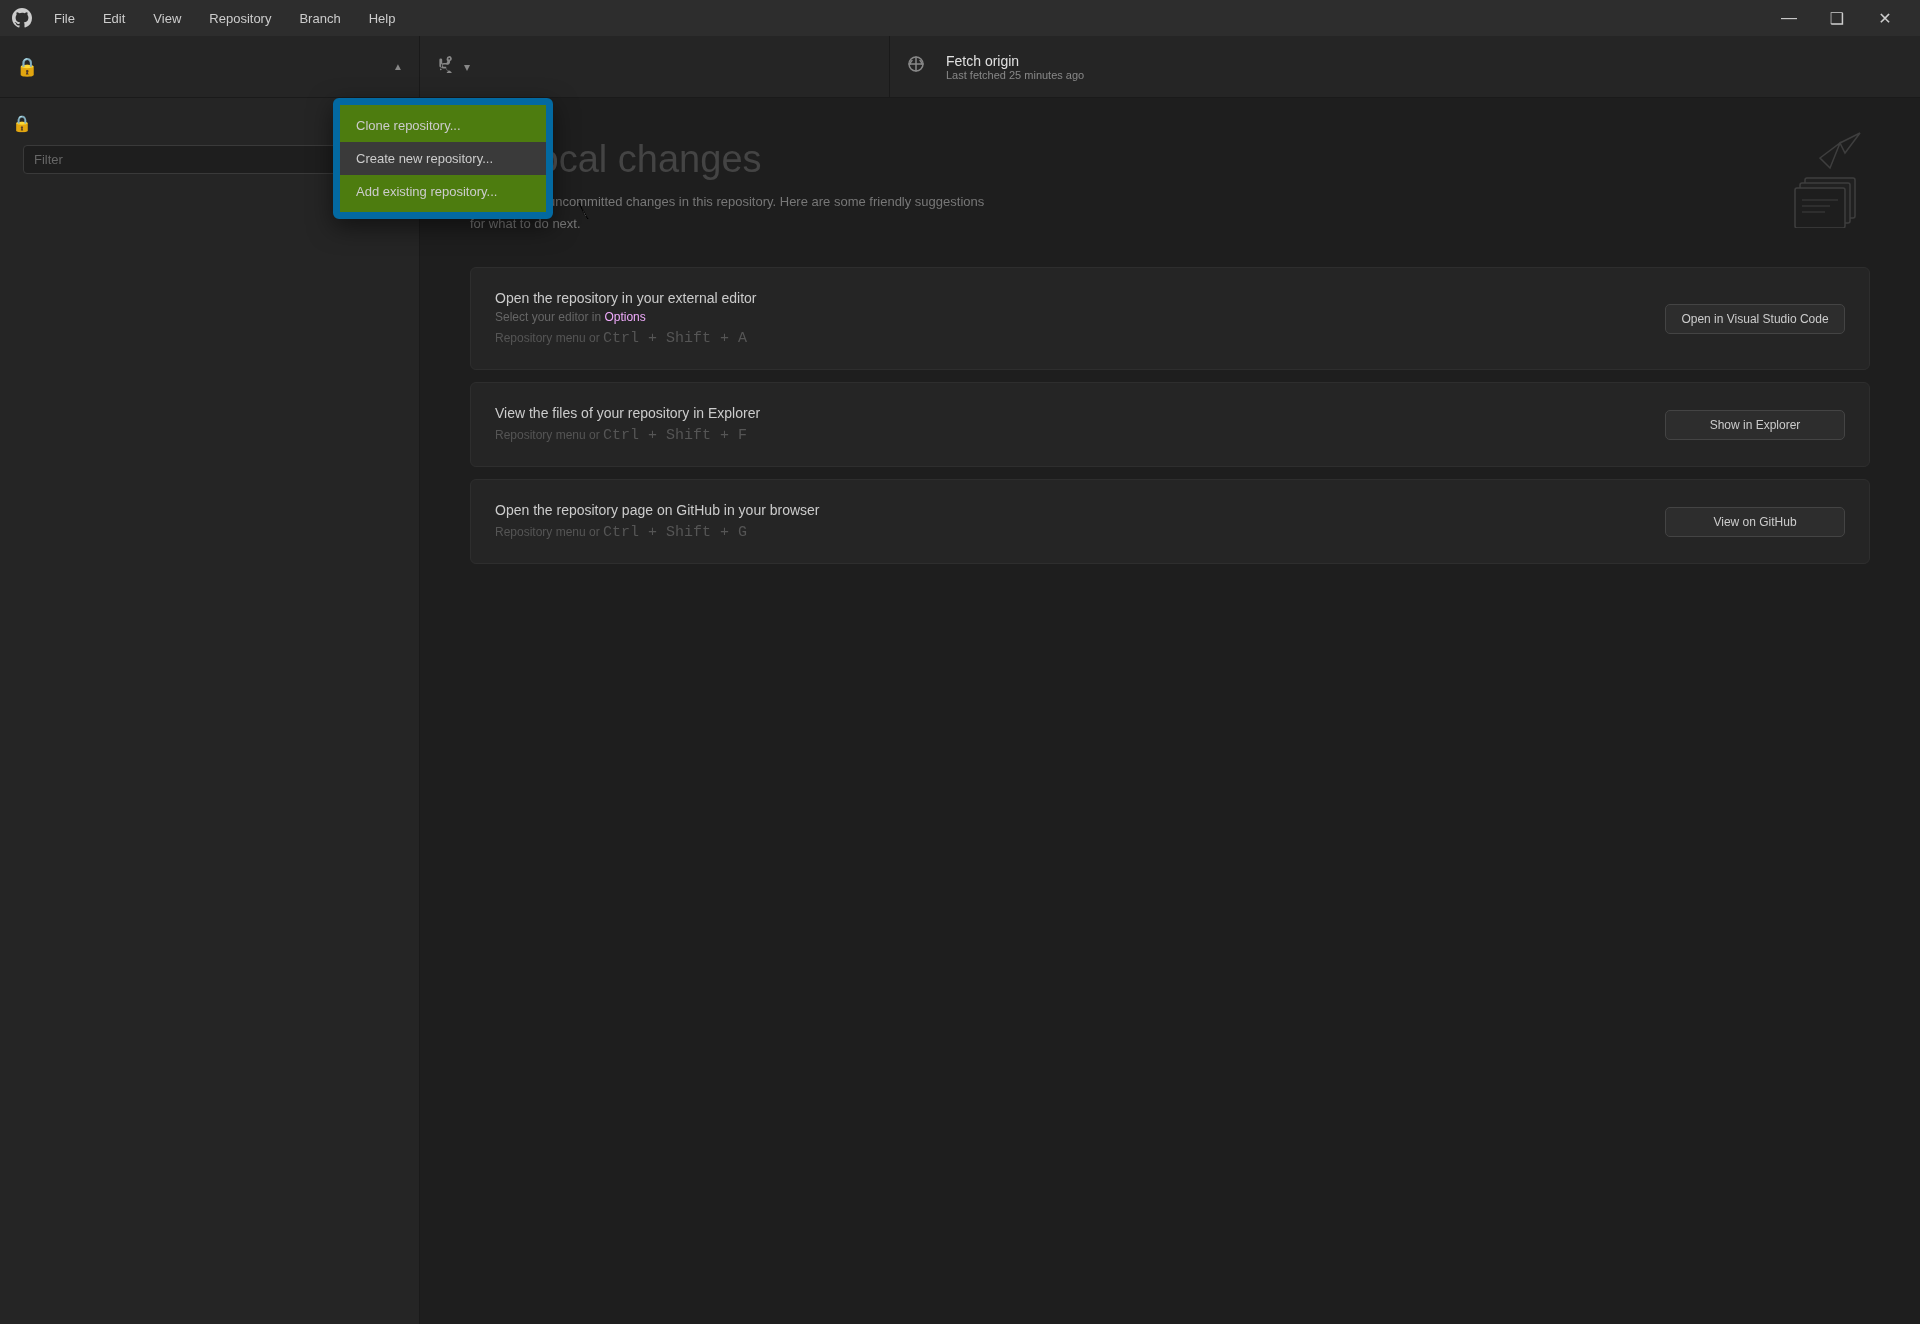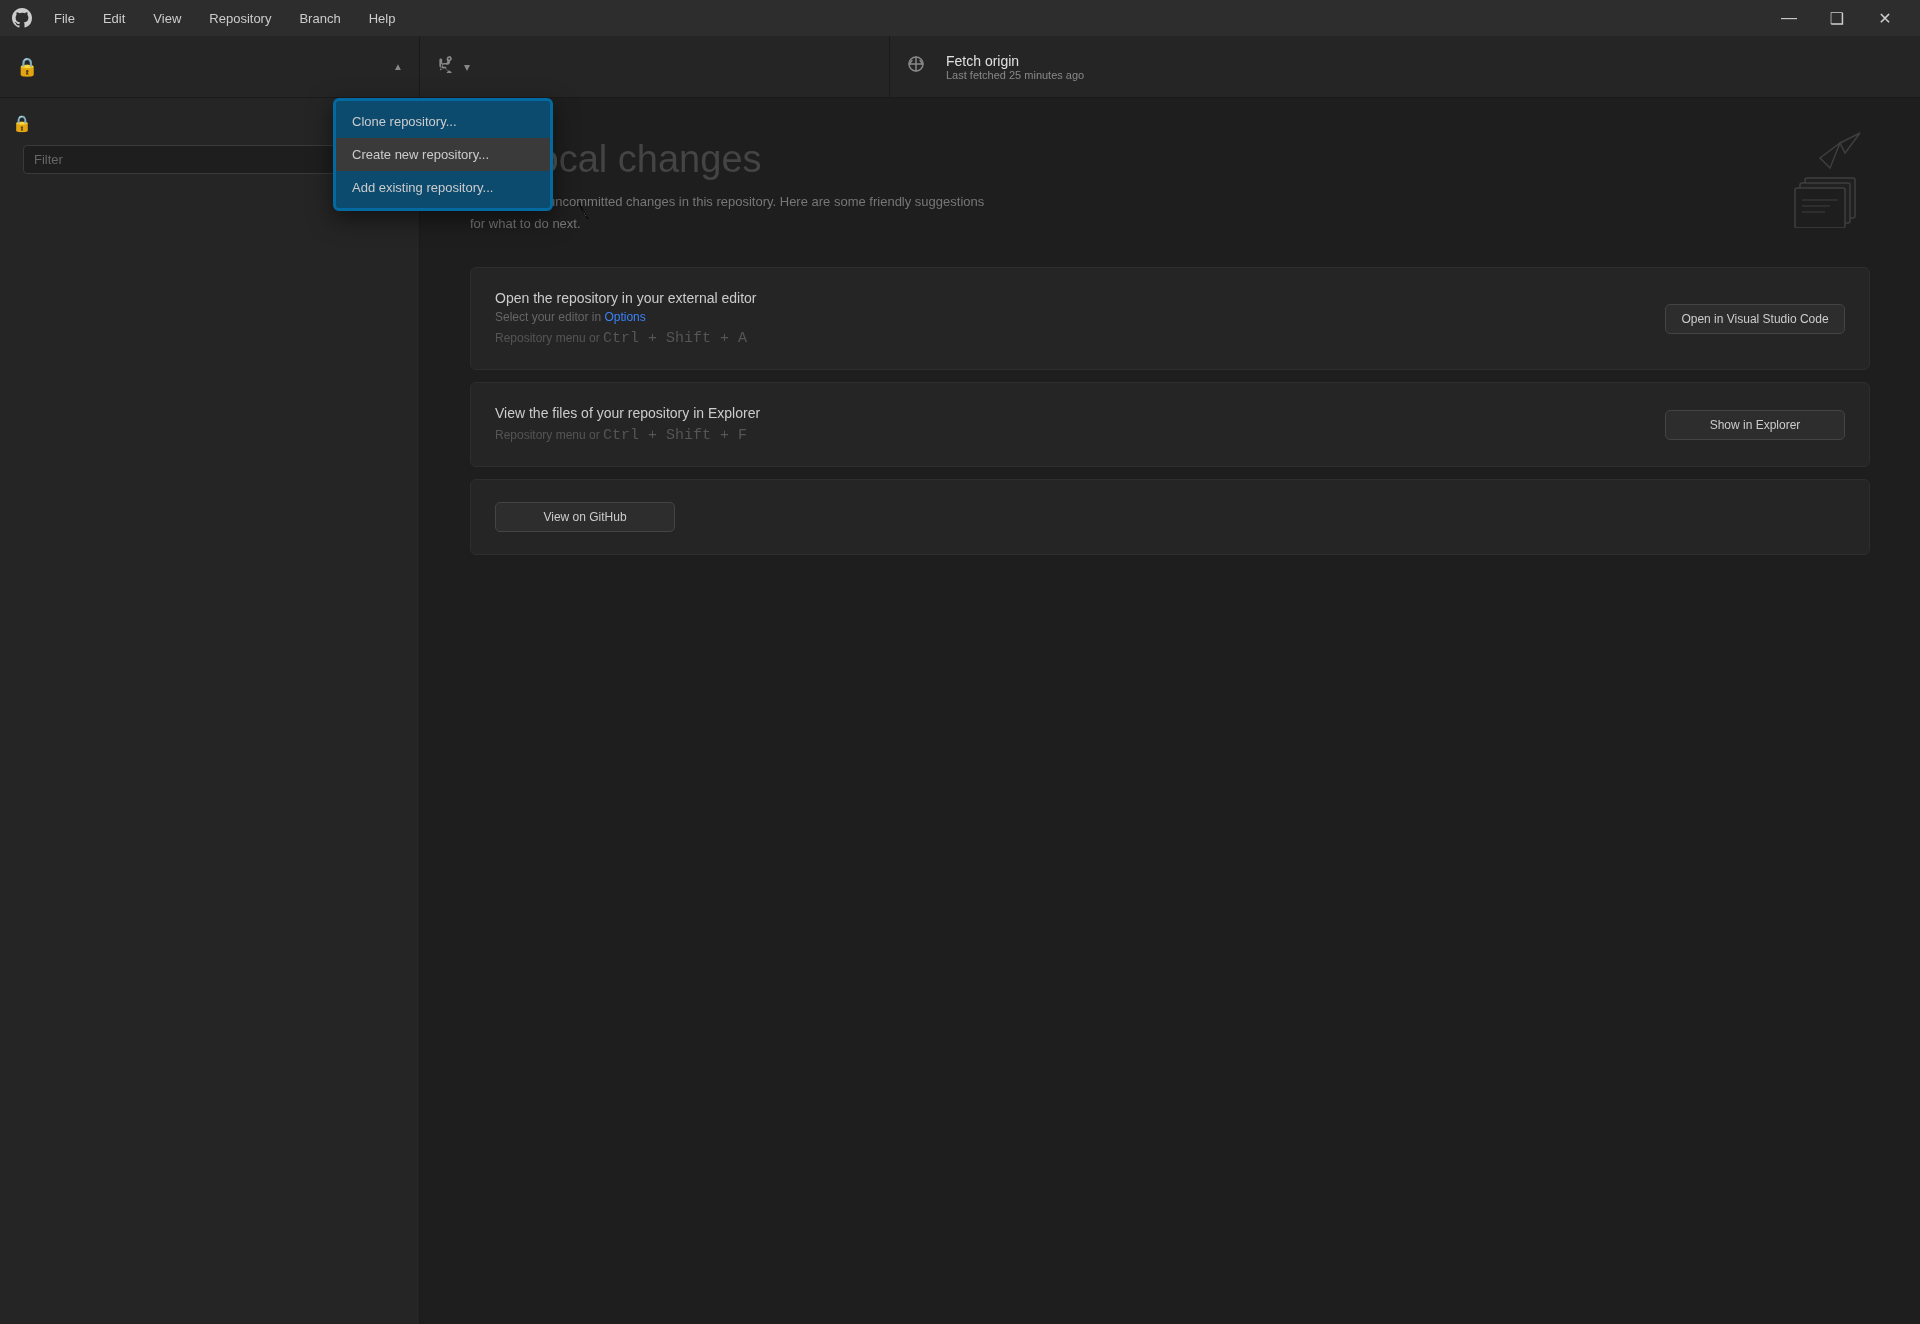--- a/index.html
+++ b/index.html
@@ -190,21 +190,21 @@
       font-size: 14px;
       color: #ccc;
       margin-bottom: 4px;
     }
     .action-card-subtitle {
       font-size: 12px;
       color: #666;
       margin-bottom: 6px;
     }
     .action-card-subtitle a {
-      color: #3b82f6;
+      color: #f0abfc;
       text-decoration: none;
     }
     .action-card-shortcut {
       font-size: 12px;
       color: #555;
     }
     .action-card-shortcut kbd {
       background: transparent;
       border: none;
       color: #555;
@@ -222,22 +222,22 @@
       white-space: nowrap;
       min-width: 180px;
       text-align: center;
     }
 
     
     .dropdown-menu {
       position: absolute;
       top: 98px;
       left: 333px;
-      background: #0c4a6e;
-      border: 3px solid #0369a1;
+      background: #4d7c0f;
+      border: 7px solid #0369a1;
       border-radius: 6px;
       box-shadow: 0 8px 24px rgba(0,0,0,0.5);
       z-index: 1000;
       min-width: 220px;
       padding: 4px 0;
     }
     .dropdown-item {
       padding: 9px 16px;
       color: #ccc;
       cursor: pointer;
@@ -361,20 +361,26 @@
       <div class="action-card-text">
         <div class="action-card-title">View the files of your repository in Explorer</div>
         <div class="action-card-shortcut" style="margin-top:6px;">
           <span>Repository menu or </span><kbd>Ctrl + Shift + F</kbd>
         </div>
       </div>
       <button class="action-btn">Show in Explorer</button>
     </div>
 
     <div class="action-card">
+      <div class="action-card-text">
+        <div class="action-card-title">Open the repository page on GitHub in your browser</div>
+        <div class="action-card-shortcut" style="margin-top:6px;">
+          <span>Repository menu or </span><kbd>Ctrl + Shift + G</kbd>
+        </div>
+      </div>
       <button class="action-btn">View on GitHub</button>
     </div>
   </div>
 </div>
 
 <div class="dropdown-menu">
   <div class="dropdown-item">Clone repository...</div>
   <div class="dropdown-item active">Create new repository...</div>
   <div class="dropdown-item">Add existing repository...</div>
 </div>

